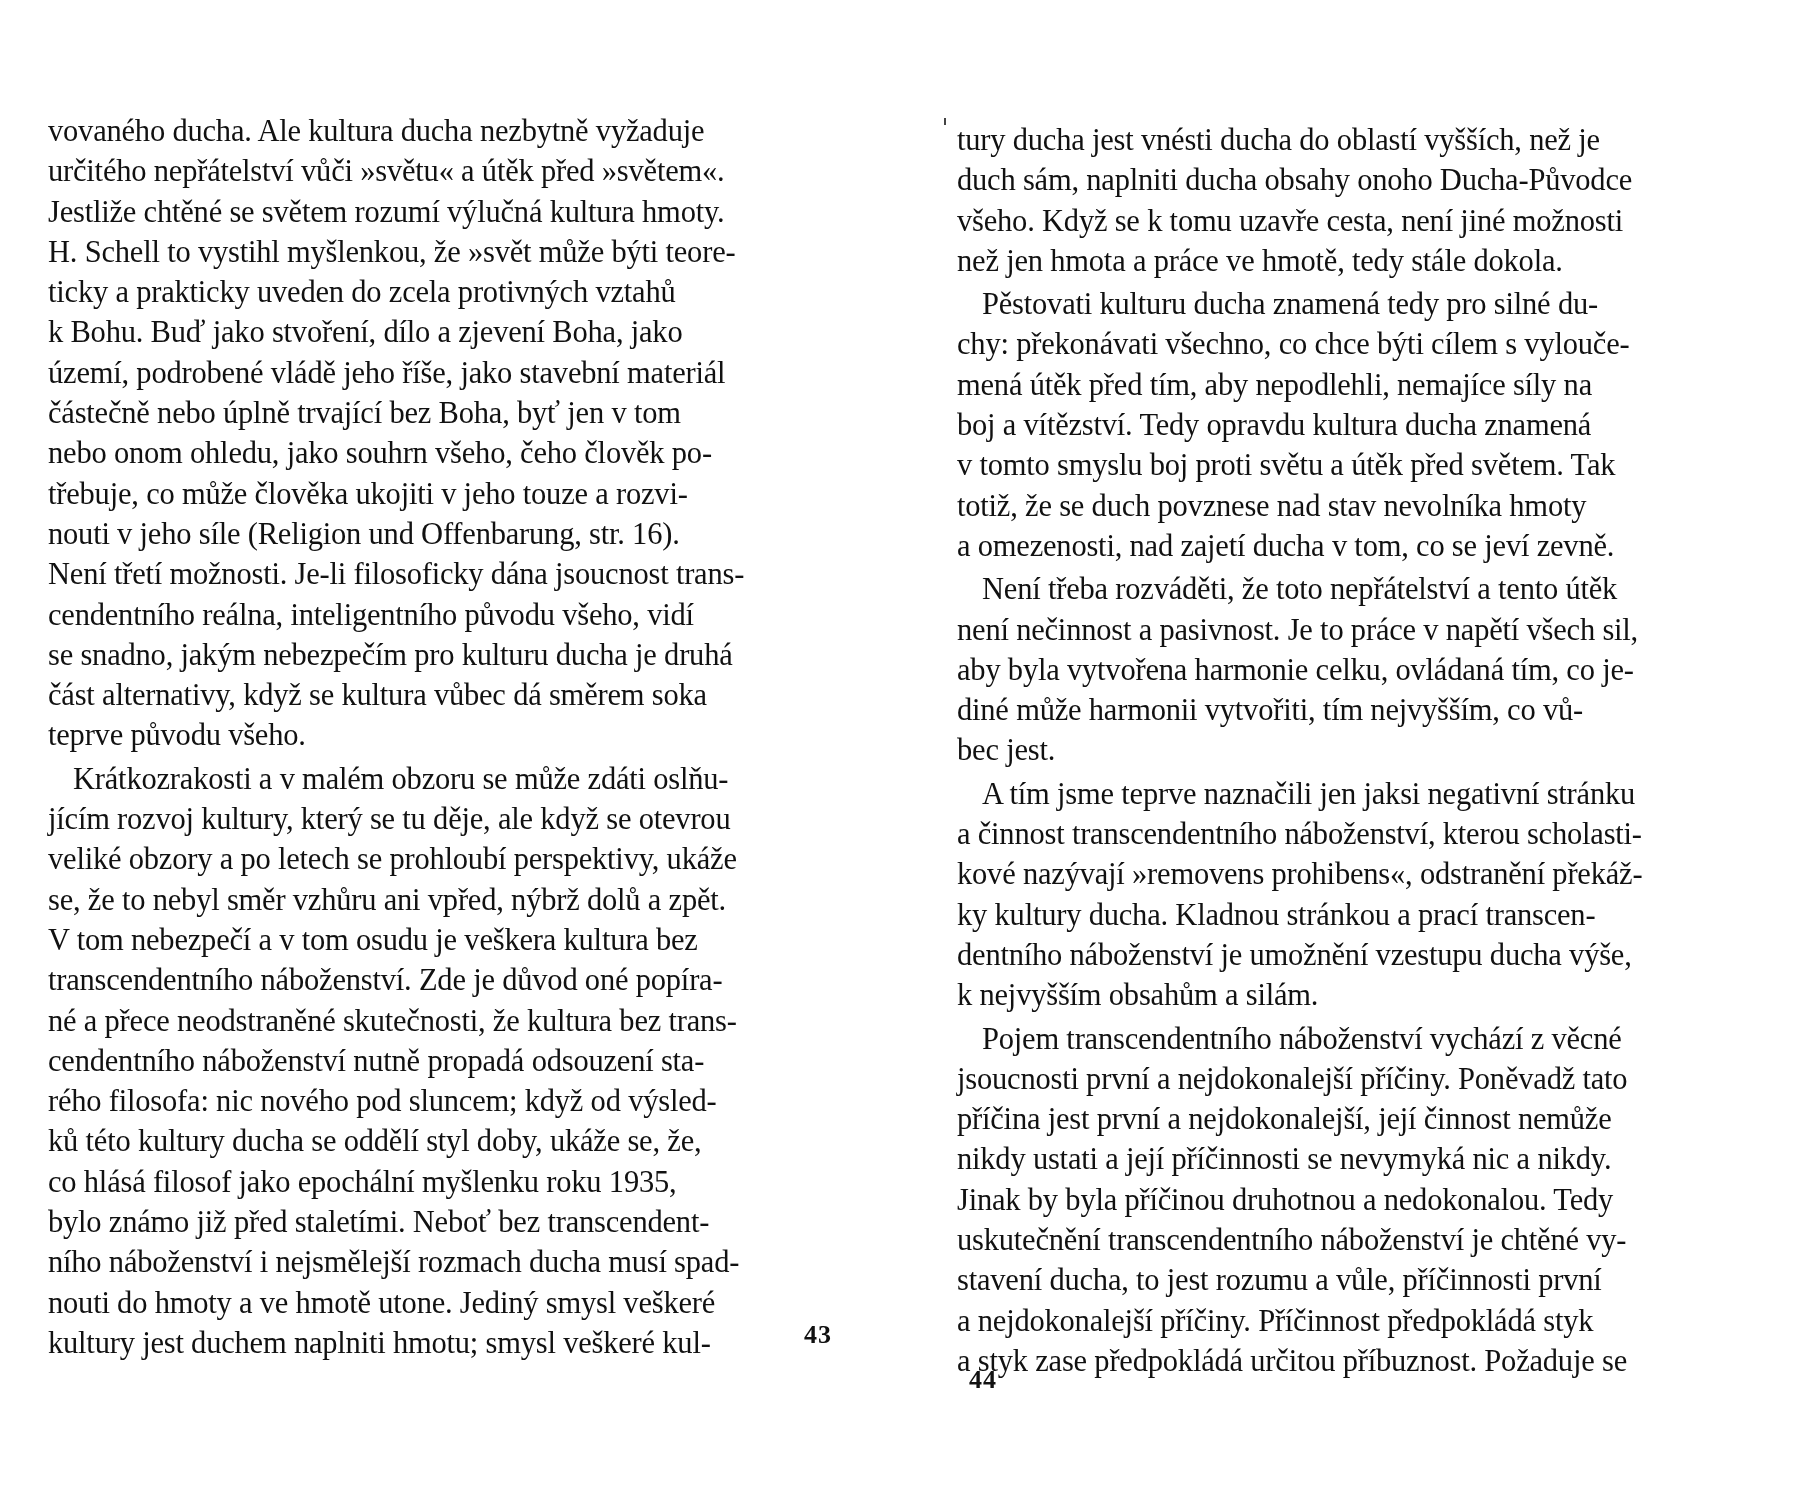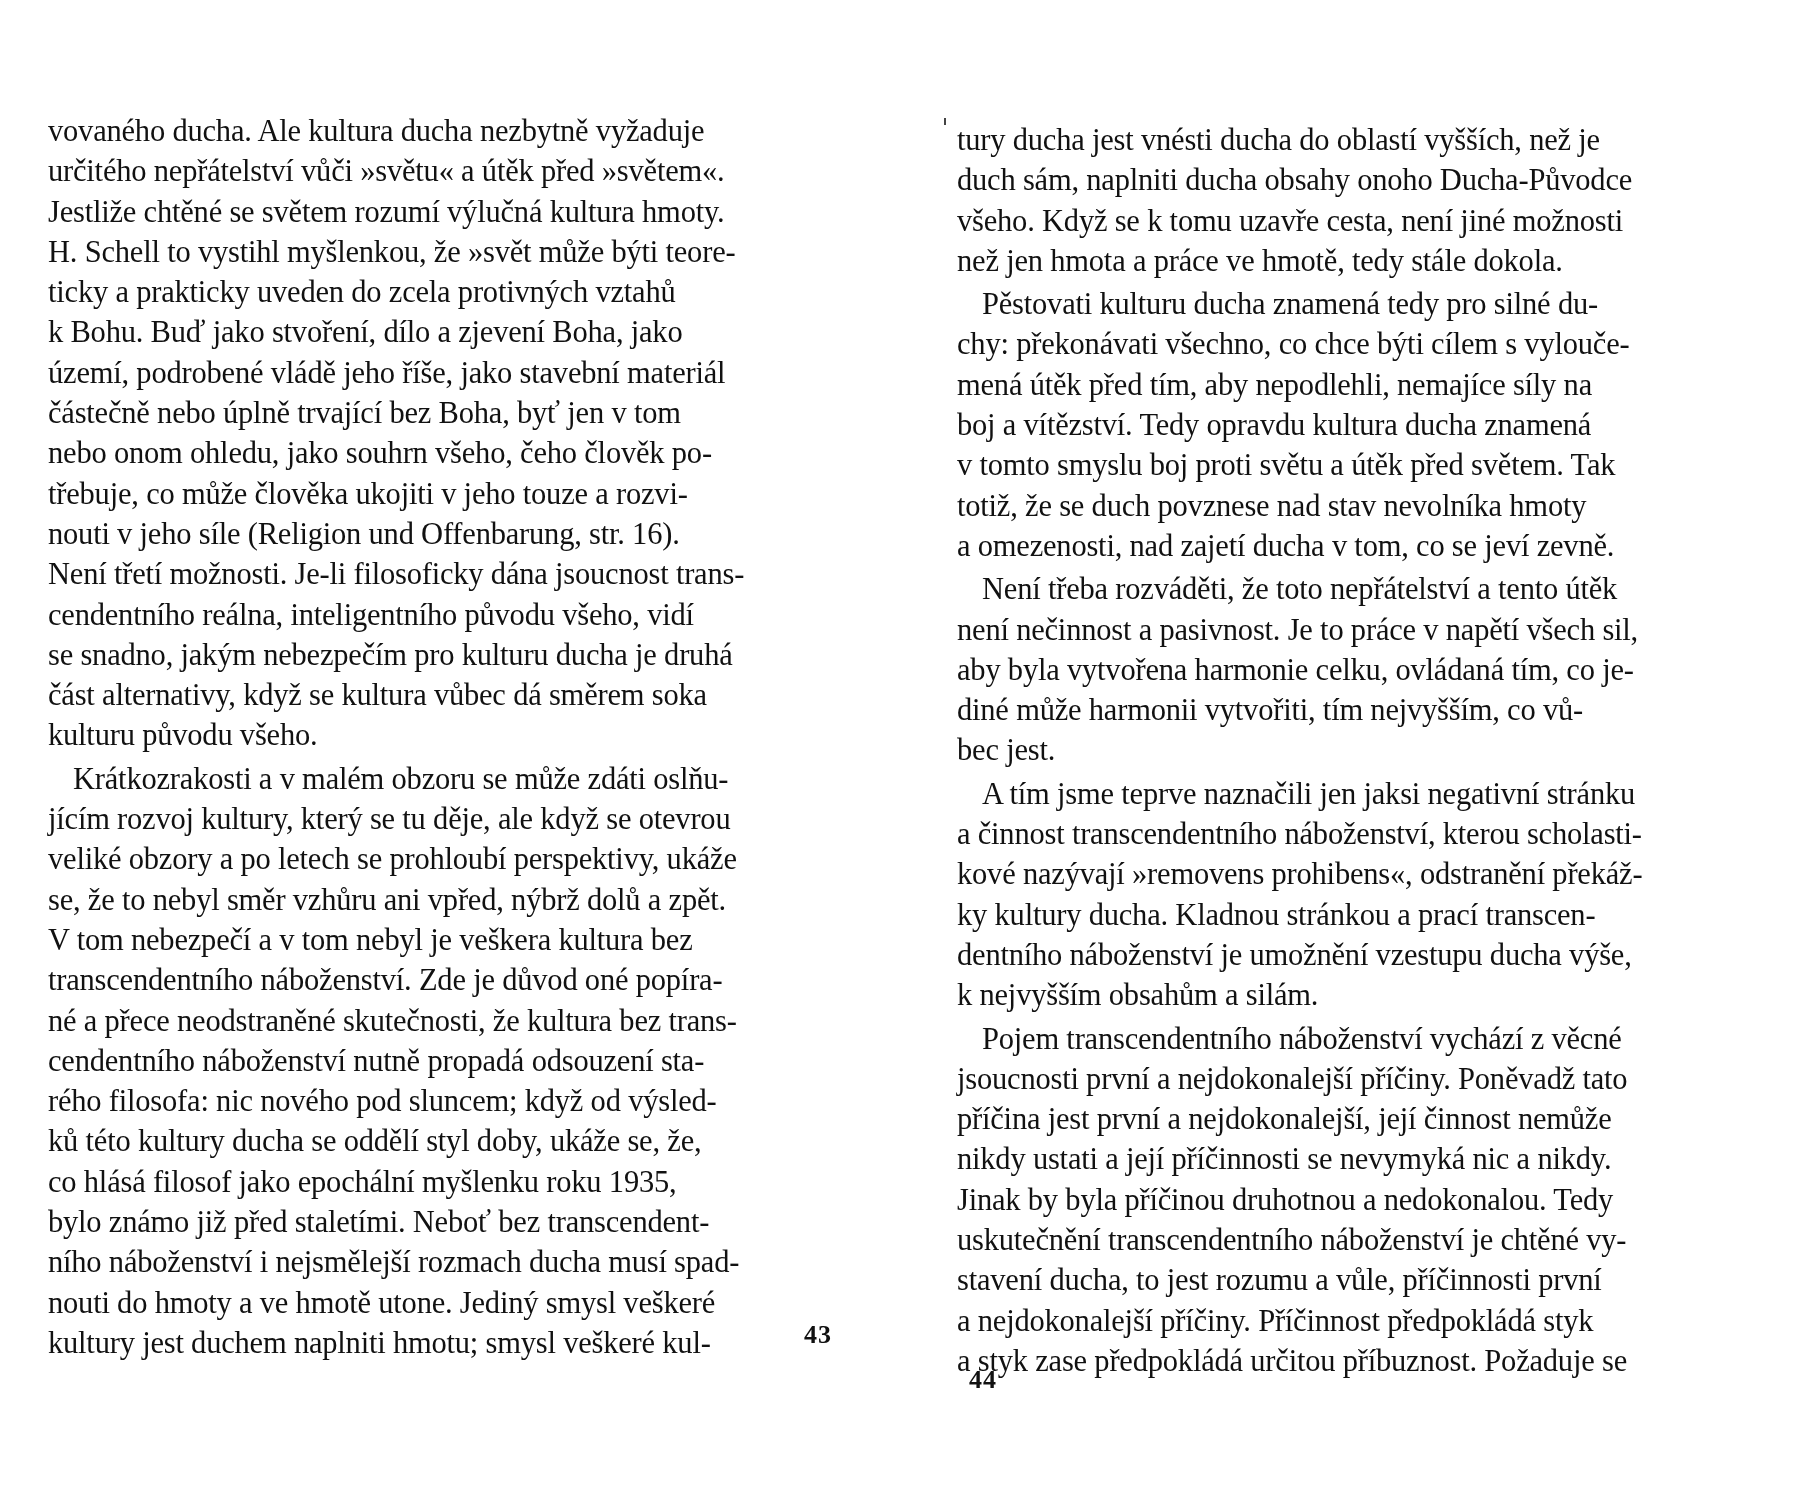--- a/index.html
+++ b/index.html
@@ -93,29 +93,29 @@
         <span class="line" style="word-spacing: 0px; text-align-last: left;">k Bohu. Buď jako stvoření, dílo a zjevení Boha, jako</span>
         <span class="line" style="word-spacing: 0px; text-align-last: left;">území, podrobené vládě jeho říše, jako stavební materiál</span>
         <span class="line" style="word-spacing: 0px; text-align-last: left;">částečně nebo úplně trvající bez Boha, byť jen v tom</span>
         <span class="line" style="word-spacing: 0px; text-align-last: left;">nebo onom ohledu, jako souhrn všeho, čeho člověk po-</span>
         <span class="line" style="word-spacing: 0px; text-align-last: left;">třebuje, co může člověka ukojiti v jeho touze a rozvi-</span>
         <span class="line" style="word-spacing: 0px; text-align-last: left;">nouti v jeho síle (Religion und Offenbarung, str. 16).</span>
         <span class="line" style="word-spacing: 0px; text-align-last: left;">Není třetí možnosti. Je-li filosoficky dána jsoucnost trans-</span>
         <span class="line" style="word-spacing: 0px; text-align-last: left;">cendentního reálna, inteligentního původu všeho, vidí</span>
         <span class="line" style="word-spacing: 0px; text-align-last: left;">se snadno, jakým nebezpečím pro kulturu ducha je druhá</span>
         <span class="line" style="word-spacing: 0px; text-align-last: left;">část alternativy, když se kultura vůbec dá směrem soka</span>
-        <span class="line last">kulturu původu všeho.</span>
+        <span class="line last">teprve původu všeho.</span>
       </div>
       <span class="para-gap"></span>
       <div class="paragraph">
         <span class="line indent" style="word-spacing: 0px; text-align-last: left;">Krátkozrakosti a v malém obzoru se může zdáti oslňu-</span>
         <span class="line" style="word-spacing: 0px; text-align-last: left;">jícím rozvoj kultury, který se tu děje, ale když se otevrou</span>
         <span class="line" style="word-spacing: 0px; text-align-last: left;">veliké obzory a po letech se prohloubí perspektivy, ukáže</span>
         <span class="line" style="word-spacing: 0px; text-align-last: left;">se, že to nebyl směr vzhůru ani vpřed, nýbrž dolů a zpět.</span>
-        <span class="line" style="word-spacing: 0px; text-align-last: left;">V tom nebezpečí a v tom nebyl je veškera kultura bez</span>
+        <span class="line" style="word-spacing: 0px; text-align-last: left;">V tom nebezpečí a v tom osudu je veškera kultura bez</span>
         <span class="line" style="word-spacing: 0px; text-align-last: left;">transcendentního náboženství. Zde je důvod oné popíra-</span>
         <span class="line" style="word-spacing: 0px; text-align-last: left;">né a přece neodstraněné skutečnosti, že kultura bez trans-</span>
         <span class="line" style="word-spacing: 0px; text-align-last: left;">cendentního náboženství nutně propadá odsouzení sta-</span>
         <span class="line" style="word-spacing: 0px; text-align-last: left;">rého filosofa: nic nového pod sluncem; když od výsled-</span>
         <span class="line" style="word-spacing: 0px; text-align-last: left;">ků této kultury ducha se oddělí styl doby, ukáže se, že,</span>
         <span class="line" style="word-spacing: 0px; text-align-last: left;">co hlásá filosof jako epochální myšlenku roku 1935,</span>
         <span class="line" style="word-spacing: 0px; text-align-last: left;">bylo známo již před staletími. Neboť bez transcendent-</span>
         <span class="line" style="word-spacing: 0px; text-align-last: left;">ního náboženství i nejsmělejší rozmach ducha musí spad-</span>
         <span class="line" style="word-spacing: 0px; text-align-last: left;">nouti do hmoty a ve hmotě utone. Jediný smysl veškeré</span>
         <span class="line last">kultury jest duchem naplniti hmotu; smysl veškeré kul-</span>

